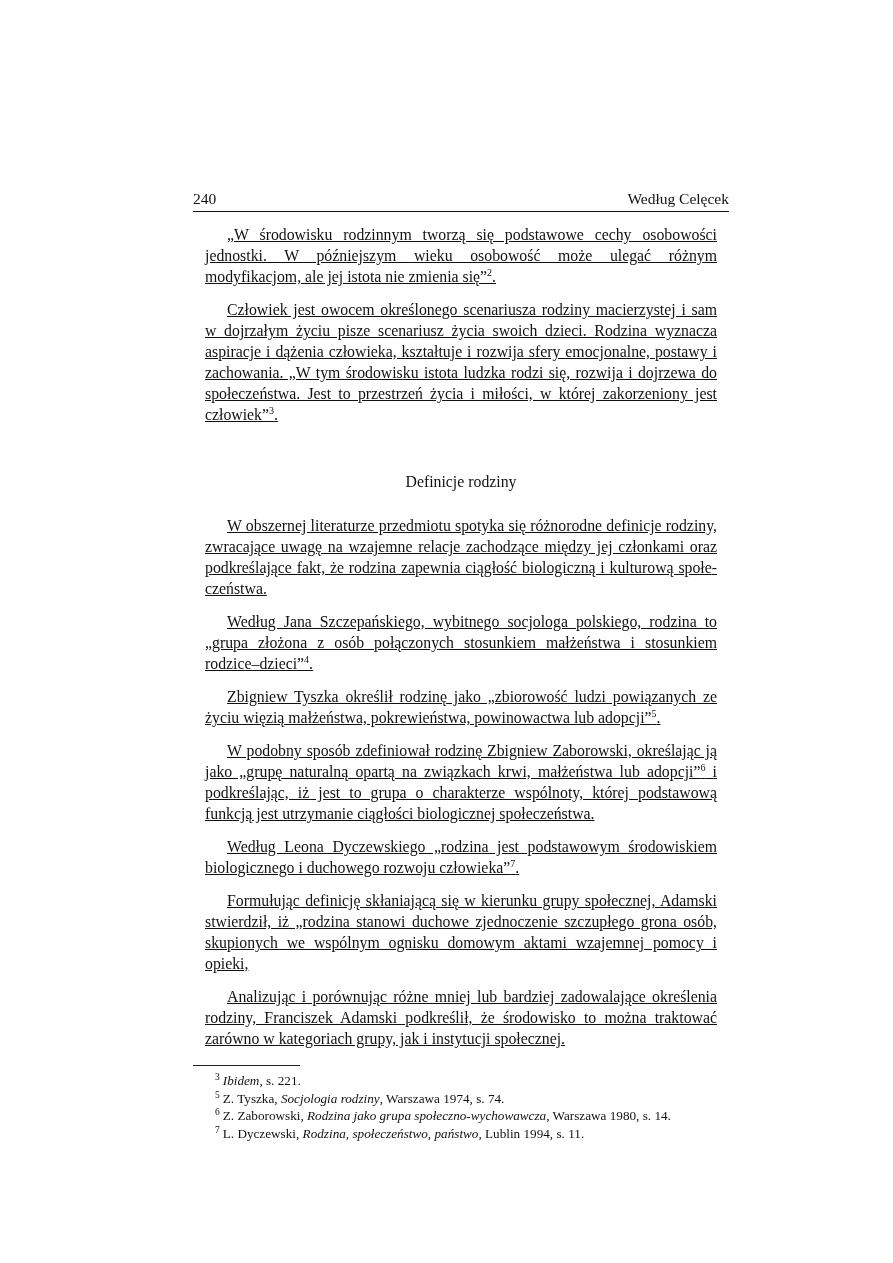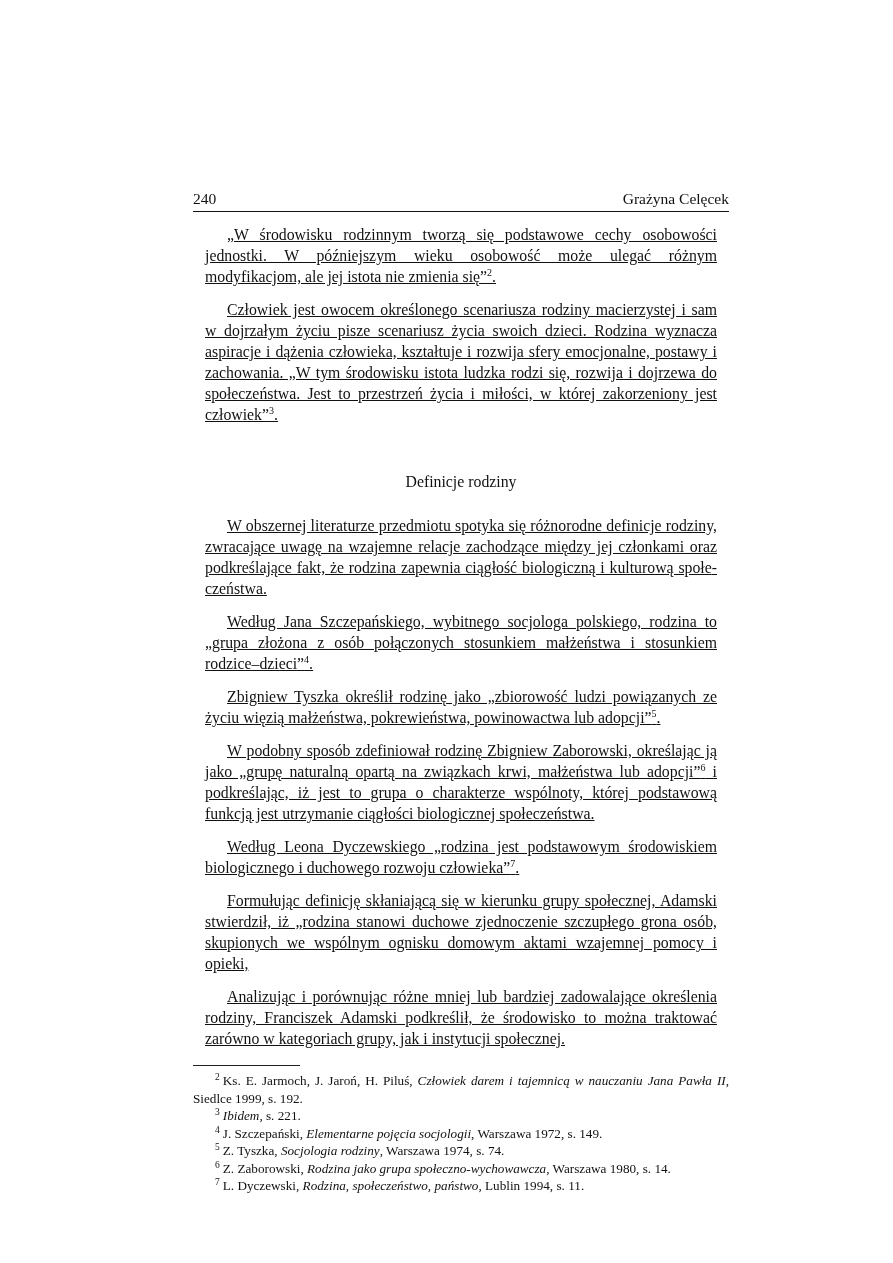--- a/index.html
+++ b/index.html
@@ -61,21 +61,21 @@
   }
   .footnotes sup { font-size: 9.5px; vertical-align: 5px; margin-right: 3px; }
   em { font-style: italic; }
 </style>
 </head>
 <body>
 
 <div class="page">
   <div class="running-head">
     <span>240</span>
-    <span>Grażyna Celęcek</span>
+    <span>Według Celęcek</span>
   </div>
 
   <div class="body-text">
     <div id="intro">
         <p><span>„W środowisku rodzinnym tworzą się podstawowe cechy osobowości jednostki. W późniejszym wieku osobowość może ulegać różnym modyfikacjom, ale jej istota nie zmienia się”</span><sup>2</sup><span>.</span></p>
         <p><span>Człowiek jest owocem określonego scenariusza rodziny macierzystej i sam w dojrzałym życiu pisze scenariusz życia swoich dzieci. Rodzina wyznacza aspiracje i dążenia człowieka, kształtuje i rozwija sfery emocjonalne, postawy i zachowania. „W tym środowisku istota ludzka rodzi się, rozwija i dojrzewa do społeczeństwa. Jest to przestrzeń życia i miłości, w której zakorzeniony jest człowiek”</span><sup>3</sup><span>.</span></p>
       </div>
     <div class="section-heading">Definicje rodziny</div>
     <div id="section-paras">
         <p><span>W obszernej literaturze przedmiotu spotyka się różnorodne definicje rodziny, zwracające uwagę na wzajemne relacje zachodzące między jej członkami oraz podkreślające fakt, że rodzina zapewnia ciągłość biologiczną i kulturową społe­czeństwa.</span></p>
@@ -83,20 +83,18 @@
         <p><span>Zbigniew Tyszka określił rodzinę jako „zbiorowość ludzi powiązanych ze życiu więzią małżeństwa, pokrewieństwa, powinowactwa lub adopcji”</span><sup>5</sup><span>.</span></p>
         <p><span>W podobny sposób zdefiniował rodzinę Zbigniew Zaborowski, określając ją jako „grupę naturalną opartą na związkach krwi, małżeństwa lub adopcji”</span><sup>6</sup><span> i podkreślając, iż jest to grupa o charakterze wspólnoty, której podstawową funkcją jest utrzymanie ciągłości biologicznej społeczeństwa.</span></p>
         <p><span>Według Leona Dyczewskiego „rodzina jest podstawowym środowiskiem biologicznego i duchowego rozwoju człowieka”</span><sup>7</sup><span>.</span></p>
         <p><span>Formułując definicję skłaniającą się w kierunku grupy społecznej, Adamski stwierdził, iż „rodzina stanowi duchowe zjednoczenie szczupłego grona osób, skupionych we wspólnym ognisku domowym aktami wzajemnej pomocy i opieki,</span></p>
         <p><span>Analizując i porównując różne mniej lub bardziej zadowalające określenia rodziny, Franciszek Adamski podkreślił, że środowisko to można traktować zarówno w kategoriach grupy, jak i instytucji społecznej.</span></p>
       </div>
   </div>
 
   <div class="fn-sep"></div>
   <div class="footnotes" id="footnotes">
-      <p><sup>2</sup><span>Ks. E. Jarmoch, J. Jaroń, H. Piluś, </span><em>Człowiek darem i tajemnicą w nauczaniu Jana Pawła II</em><span>, Siedlce 1999, s. 192.</span></p>
       <p><sup>3</sup><em>Ibidem</em><span>, s. 221.</span></p>
-      <p><sup>4</sup><span>J. Szczepański, </span><em>Elementarne pojęcia socjologii</em><span>, Warszawa 1972, s. 149.</span></p>
       <p><sup>5</sup><span>Z. Tyszka, </span><em>Socjologia rodziny</em><span>, Warszawa 1974, s. 74.</span></p>
       <p><sup>6</sup><span>Z. Zaborowski, </span><em>Rodzina jako grupa społeczno-wychowawcza</em><span>, Warszawa 1980, s. 14.</span></p>
       <p><sup>7</sup><span>L. Dyczewski, </span><em>Rodzina, społeczeństwo, państwo</em><span>, Lublin 1994, s. 11.</span></p>
     </div>
 </div>
 
 </body></html>

